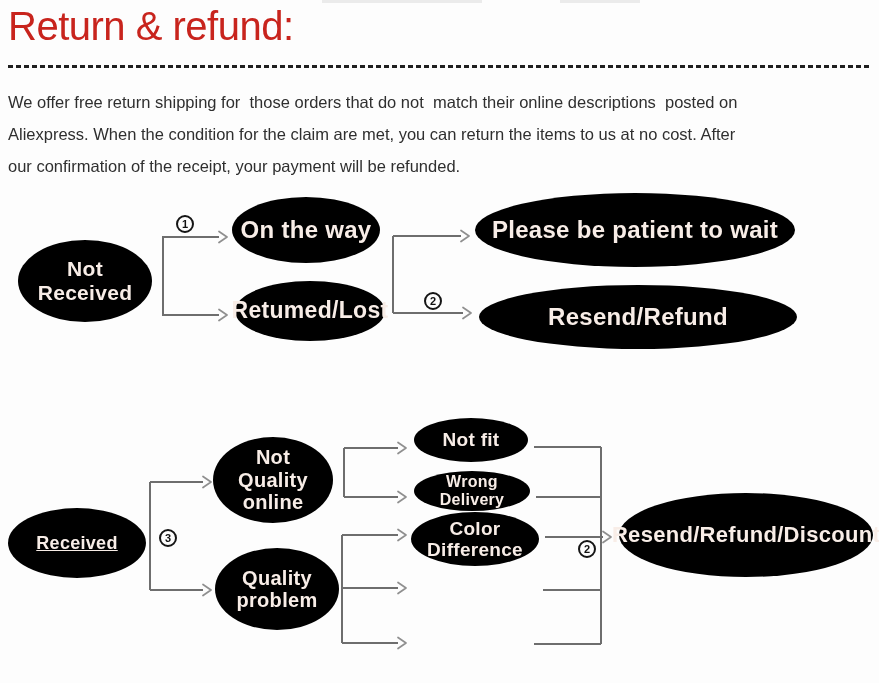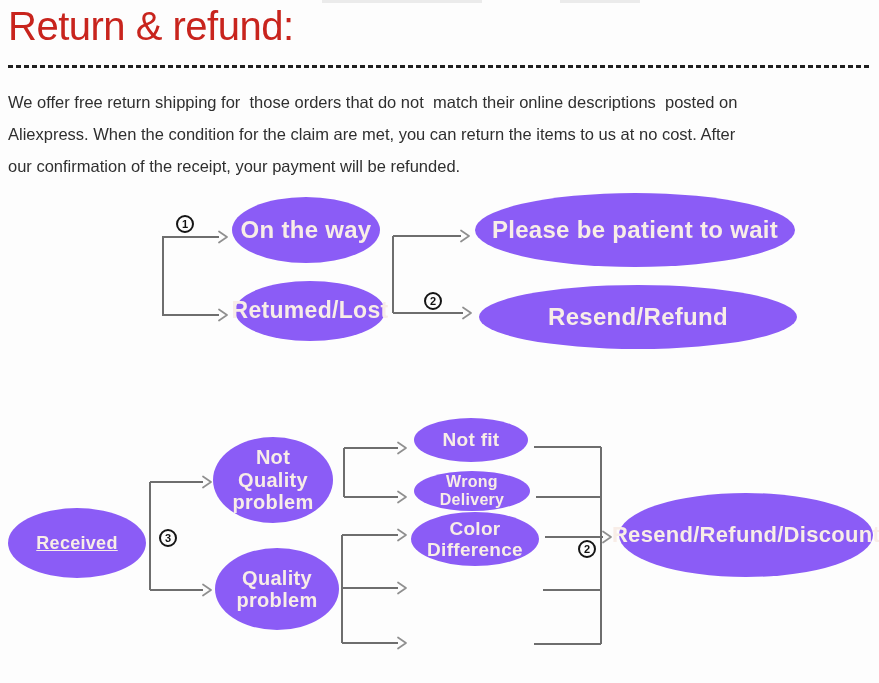--- a/index.html
+++ b/index.html
@@ -11,21 +11,21 @@
   .heading{position:absolute;left:8px;top:4px;font-size:40px;font-weight:400;
            color:#c8241d;letter-spacing:-0.5px;white-space:pre;}
 
   .divider{position:absolute;left:8px;top:65px;width:864px;height:3px;
            background:repeating-linear-gradient(90deg,#1f1f1f 0 5px,transparent 5px 8px);}
 
   .intro{position:absolute;left:8px;top:86px;width:860px;color:#2f2f2f;
          font-size:16.5px;line-height:32px;}
   .intro-line{white-space:pre;}
 
-  .flow-node{position:absolute;border-radius:50%;background:#8b5cf6;
+  .flow-node{position:absolute;border-radius:50%;background:#000000;
              display:flex;align-items:center;justify-content:center;
              color:#f8ede7;font-weight:700;text-align:center;
              white-space:pre-line;letter-spacing:0.3px;line-height:1.12;}
 
   .step-badge{position:absolute;width:18px;height:18px;box-sizing:border-box;
               border:2px solid #151515;border-radius:50%;color:#111;
               display:flex;align-items:center;justify-content:center;
               font-size:11px;font-weight:700;background:transparent;}
 
   svg.connectors{position:absolute;left:0;top:0;}
@@ -62,32 +62,33 @@
       <path class="chev" d="M203 476.5 L211 482 L203 487.5 M203 584.5 L211 590 L203 595.5"></path>
       <path class="cline" d="M344 448 V497 M344 448 H398 M344 497 H398"></path>
       <path class="chev" d="M398 442.5 L406 448 L398 453.5 M398 491.5 L406 497 L398 502.5"></path>
       <path class="cline" d="M342 535 V643 M342 535 H398 M342 588 H398 M342 643 H398"></path>
       <path class="chev" d="M398 529.5 L406 535 L398 540.5 M398 582.5 L406 588 L398 593.5 M398 637.5 L406 643 L398 648.5"></path>
       <path class="cline" d="M601 447 V644 M534 447 H601 M536 497 H601 M545 537 H603 M543 590 H601 M534 644 H601"></path>
       <path class="chev" d="M603 531.5 L611 537 L603 542.5"></path>
     </g>
   </svg>
 
+  <div class="flow-node" style="left:18px;top:240px;width:134px;height:82px;font-size:21px;">Not Received</div>
   <div class="flow-node" style="left:232px;top:197px;width:148px;height:66px;font-size:24px;">On the way</div>
   <div class="flow-node" style="left:235px;top:281px;width:150px;height:60px;font-size:23px;">Retumed/Lost</div>
   <div class="flow-node" style="left:475px;top:193px;width:320px;height:74px;font-size:24px;">Please be patient to wait</div>
   <div class="flow-node" style="left:479px;top:285px;width:318px;height:64px;font-size:24px;">Resend/Refund</div>
 
   <div class="step-badge" style="left:176px;top:215px;">1</div>
   <div class="step-badge" style="left:424px;top:292px;">2</div>
 
   <div class="flow-node" style="left:8px;top:508px;width:138px;height:70px;font-size:18px;text-decoration:underline;">Received</div>
   <div class="flow-node" style="left:213px;top:437px;width:120px;height:86px;font-size:20px;">Not
 Quality
-problem</div>
+online</div>
   <div class="flow-node" style="left:215px;top:548px;width:124px;height:82px;font-size:20px;">Quality
 problem</div>
   <div class="flow-node" style="left:414px;top:418px;width:114px;height:44px;font-size:19px;">Not fit</div>
   <div class="flow-node" style="left:414px;top:471px;width:116px;height:40px;font-size:16px;">Wrong Delivery</div>
   <div class="flow-node" style="left:411px;top:512px;width:128px;height:54px;font-size:19px;">Color Difference</div>
   <div class="flow-node" style="left:619px;top:493px;width:254px;height:84px;font-size:22px;">Resend/Refund/Discount</div>
 
   <div class="step-badge" style="left:159px;top:529px;">3</div>
   <div class="step-badge" style="left:578px;top:540px;">2</div>
 

